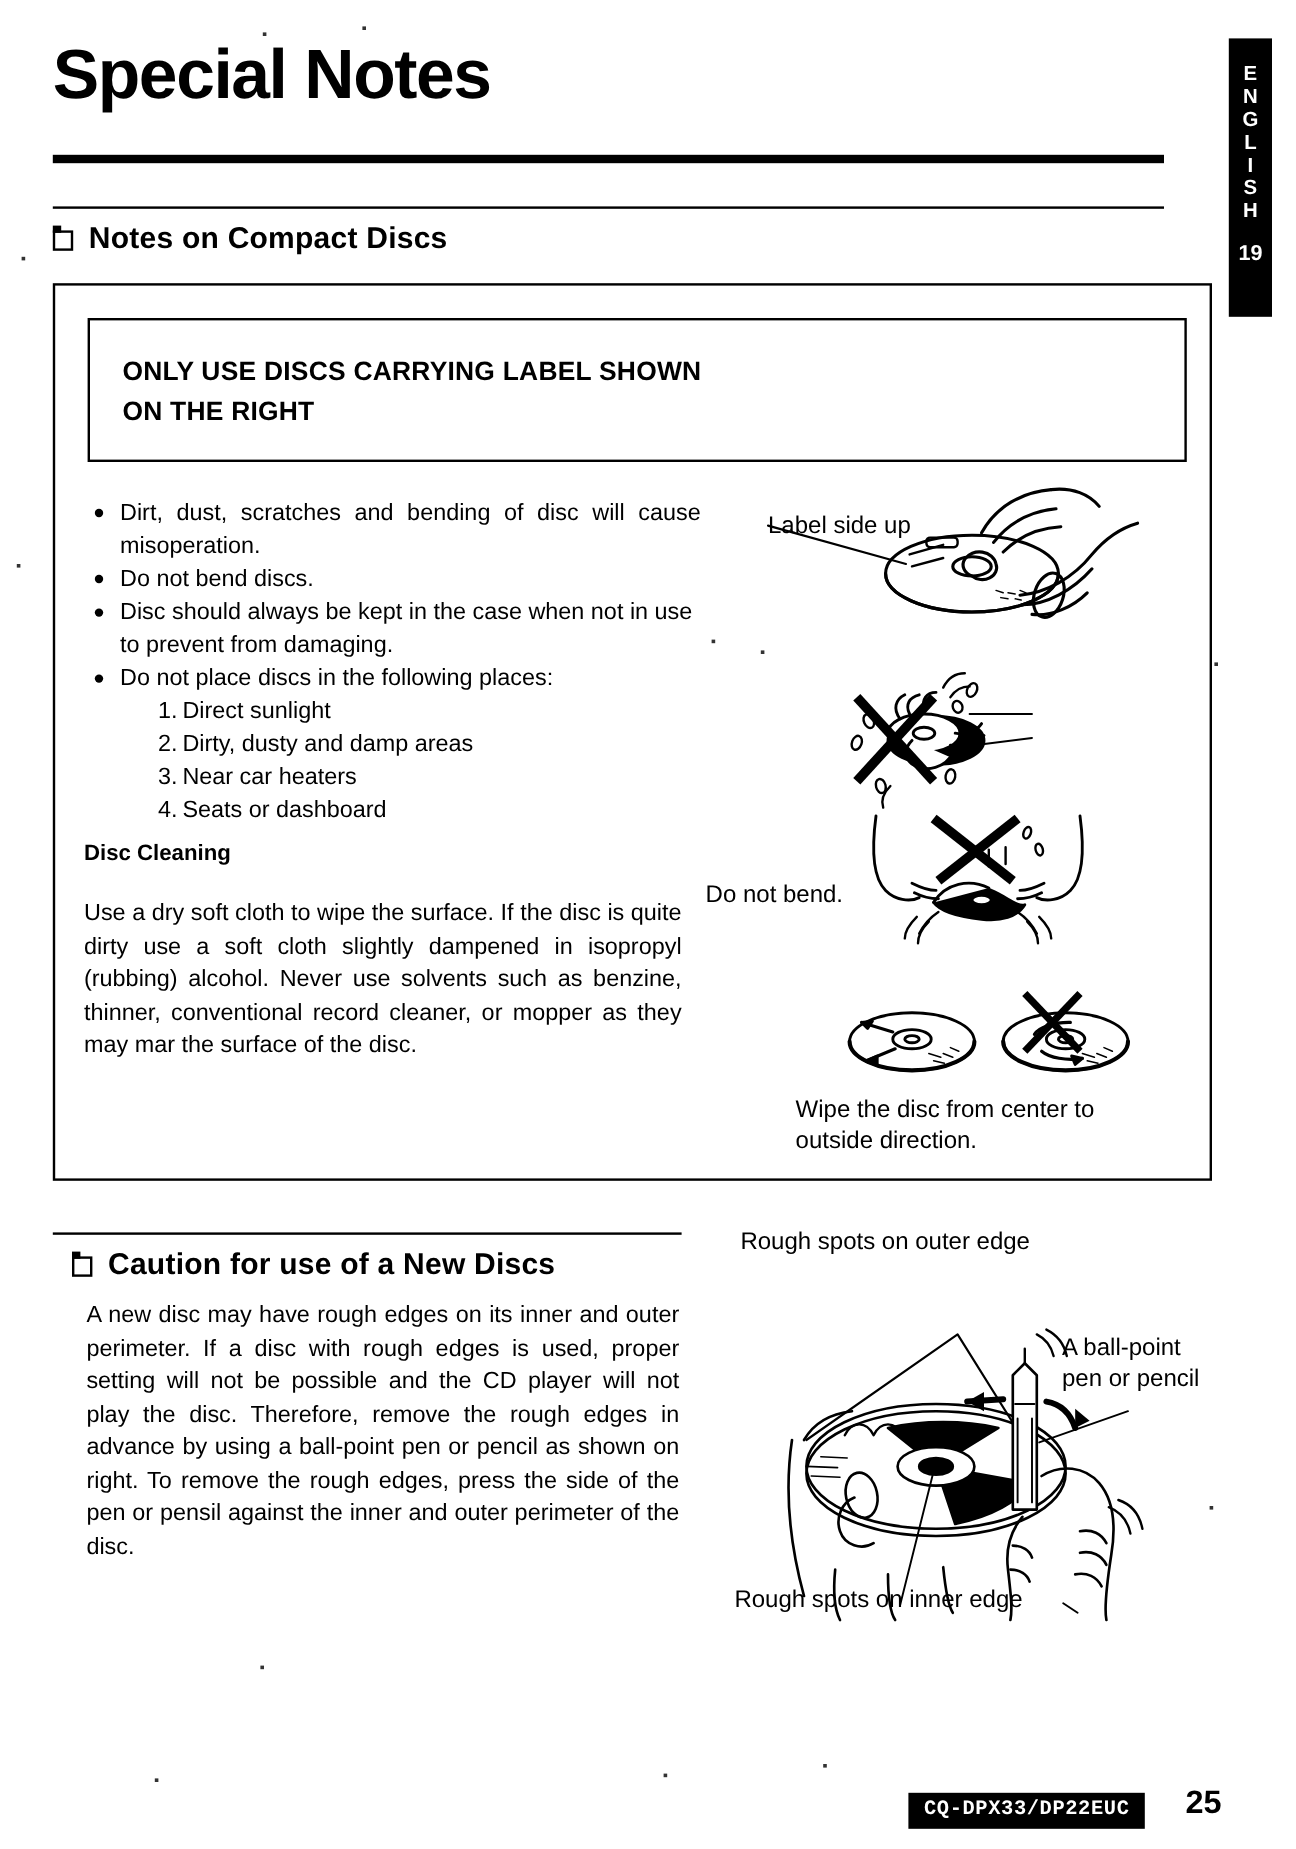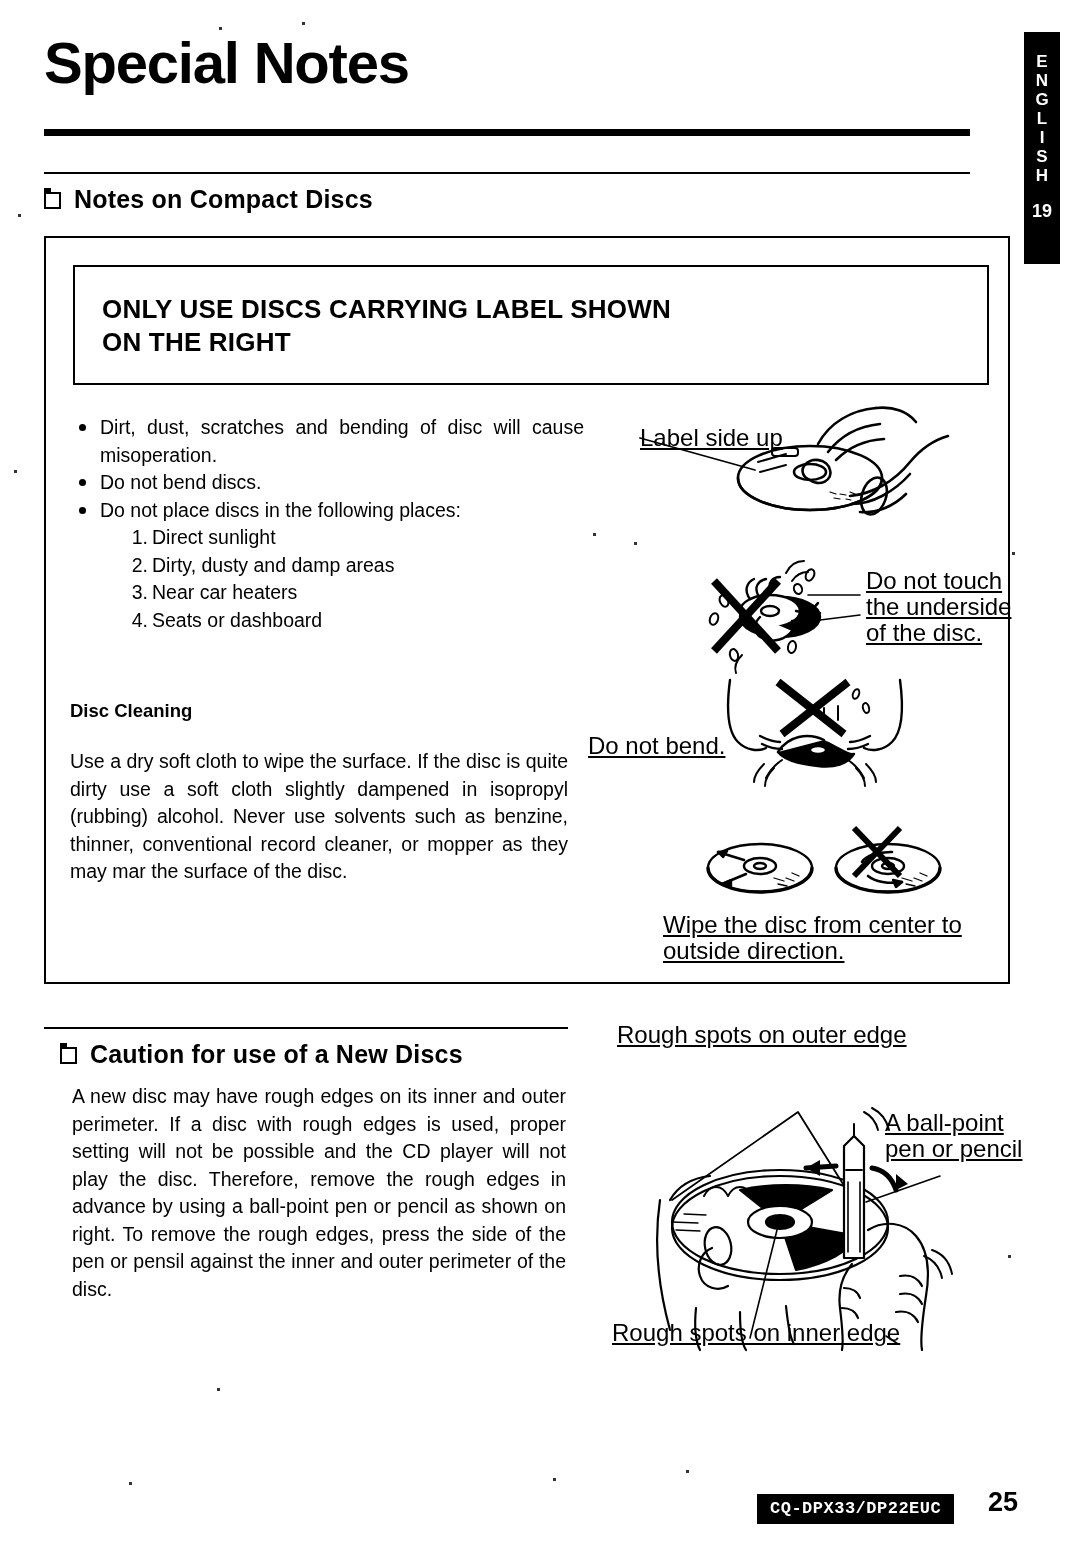--- a/index.html
+++ b/index.html
@@ -49,21 +49,21 @@
   .outer-box{
     position:absolute;left:44px;top:236px;width:966px;height:748px;
     border:2.5px solid #000;box-sizing:border-box;
   }
   .inner-box{
     position:absolute;left:73px;top:265px;width:916px;height:120px;
     border:2.5px solid #000;box-sizing:border-box;
   }
   .inner-box .notice{
     position:absolute;left:27px;top:26px;width:640px;
-    font-size:26px;font-weight:bold;line-height:33px;letter-spacing:.2px;
+    font-size:22px;font-weight:bold;line-height:33px;letter-spacing:.2px;
   }
 
   
   .cd-logo{position:absolute;left:775px;top:20px;width:140px;height:82px;}
   .cd-logo svg{display:block;}
 
   
   .bullets{
     position:absolute;left:72px;top:414px;width:512px;
     font-size:19.5px;line-height:27.5px;
@@ -81,21 +81,21 @@
   
   .clean-head{
     position:absolute;left:70px;top:700px;font-size:18.5px;font-weight:bold;
   }
   .clean-body{
     position:absolute;left:70px;top:748px;width:498px;
     font-size:19.5px;line-height:27.5px;text-align:justify;
   }
 
   
-  .cap{position:absolute;font-size:24px;line-height:26px;text-decoration:underline;}
+  .cap{position:absolute;font-size:20px;line-height:26px;}
 
   
   .caution-body{
     position:absolute;left:72px;top:1083px;width:494px;
     font-size:19.5px;line-height:27.5px;text-align:justify;
   }
 
   
   .model{
     position:absolute;left:757px;top:1494px;background:#000;color:#fff;
@@ -145,20 +145,21 @@
     <div class="notice">
       <div>ONLY USE DISCS CARRYING LABEL SHOWN</div>
       <div>ON THE RIGHT</div>
     </div>
 
   </div>
 
   <div class="bullets">
     <div class="li just">Dirt, dust, scratches and bending of disc will cause misoperation.</div>
     <div class="li">Do not bend discs.</div>
+    <div class="li">Disc should always be kept in the case when not in use to prevent from damaging.</div>
     <div class="li">Do not place discs in the following places:</div>
     <ol class="numlist">
       <li>
         <span class="n">1.</span>
         <span>Direct sunlight</span>
       </li>
       <li>
         <span class="n">2.</span>
         <span>Dirty, dusty and damp areas</span>
       </li>
@@ -238,25 +239,20 @@
       <g stroke-width="2">
         <path d="M86 18 c4 -8 10 -12 18 -12"></path>
         <path d="M92 26 c4 -6 10 -9 16 -9"></path>
         <path d="M42 100 c-6 6 -8 12 -6 18"></path>
       </g>
 
       <path d="M108 40 L160 40" stroke-width="1.6"></path>
       <path d="M112 66 L160 60" stroke-width="1.6"></path>
     </svg>
   </div>
-  <div class="cap" style="left:866px;top:568px;">
-    <div>Do not touch</div>
-    <div>the underside</div>
-    <div>of the disc.</div>
-  </div>
 
   <div class="cap" style="left:588px;top:733px;">Do not bend.</div>
   <div class="ill" style="left:720px;top:678px;">
     <svg width="190" height="130" viewBox="0 0 190 130" fill="none" stroke="#000" stroke-width="2.4" stroke-linecap="round" stroke-linejoin="round">
 
       <path d="M10 2 c-4 30 -2 52 8 62 c8 8 20 10 28 6" fill="#fff"></path>
       <path d="M180 2 c4 30 2 52 -8 62 c-8 8 -20 10 -28 6" fill="#fff"></path>
 
       <path d="M58 74 c12 -14 32 -18 48 -10 c14 6 22 14 28 12 c-6 10 -20 14 -36 12 c-20 -2 -34 -6 -40 -14 z" fill="#000" stroke="#000"></path>
       <path d="M58 74 c10 -16 30 -20 46 -12" fill="#fff"></path>

